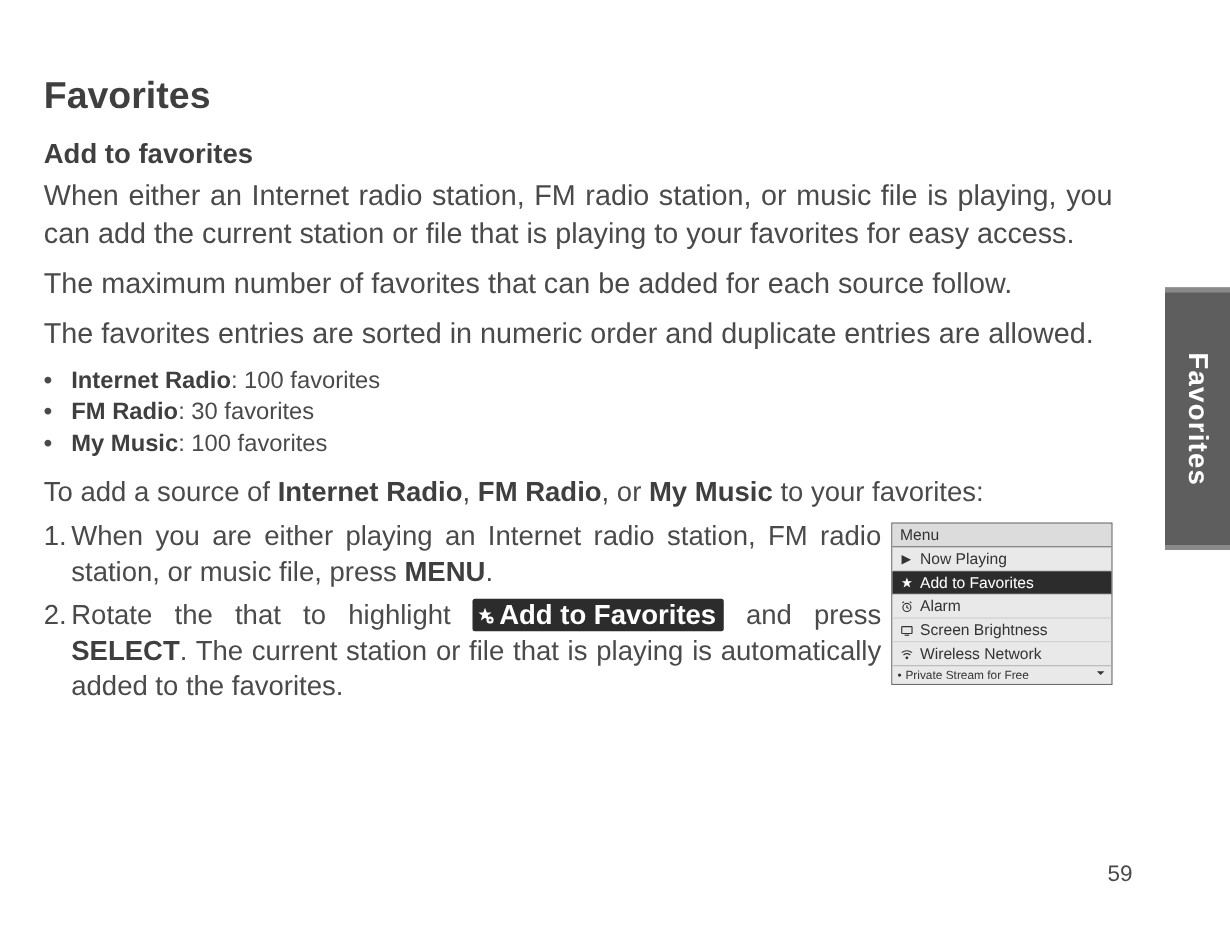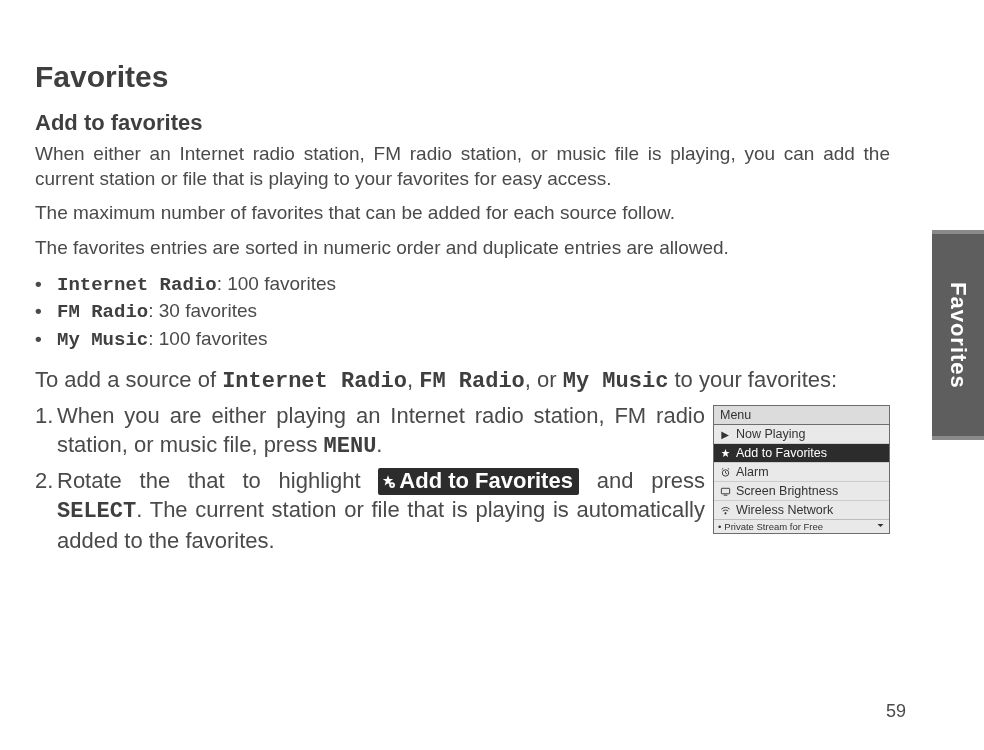--- a/index.html
+++ b/index.html
@@ -45,21 +45,21 @@
       color: #3f3f3f;
       margin-bottom: 16px;
     }
     h2.section-title {
       font-size: 22px;
       font-weight: bold;
       color: #3f3f3f;
       margin-bottom: 6px;
     }
     p.para {
-      font-size: 19px;
+      font-size: 23px;
       line-height: 1.3;
       margin-bottom: 10px;
       text-align: justify;
       color: #4a4a4a;
     }
     .bullet-list {
       list-style: none;
       margin-bottom: 12px;
       padding-left: 0;
     }
@@ -69,21 +69,21 @@
       color: #4a4a4a;
       position: relative;
       padding-left: 22px;
     }
     .bullet-list li::before {
       content: "•";
       position: absolute;
       left: 0;
       font-weight: bold;
     }
-    .bold { font-weight: bold; color: #3f3f3f; font-family: Liberation Mono, monospace; }
+    .bold { font-weight: bold; color: #3f3f3f; }
     p.instructions-lead {
       font-size: 22px;
       line-height: 1.3;
       color: #4a4a4a;
       margin-bottom: 6px;
     }
     .two-col {
       display: flex;
       gap: 8px;
       align-items: flex-start;
@@ -172,21 +172,21 @@
       background: #e9e9e9;
     }
     .menu-footer .mf-left {
       display: flex;
       align-items: center;
       gap: 3px;
     }
     .page-number {
       position: absolute;
       right: 78px;
-      bottom: 28px;
+      bottom: 40px;
       font-size: 18px;
       color: #4a4a4a;
     }
   </style>
 </head>
 <body>
 
 <div class="side-tab">
   <span class="side-tab-text">Favorites</span>
 </div>

